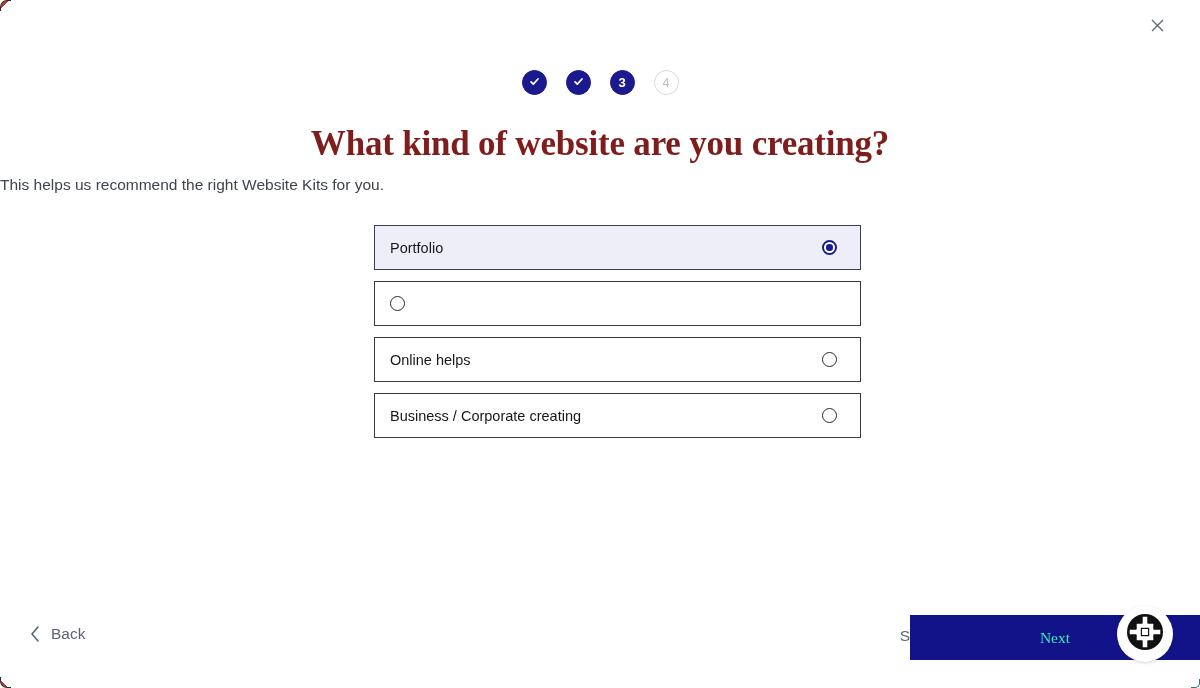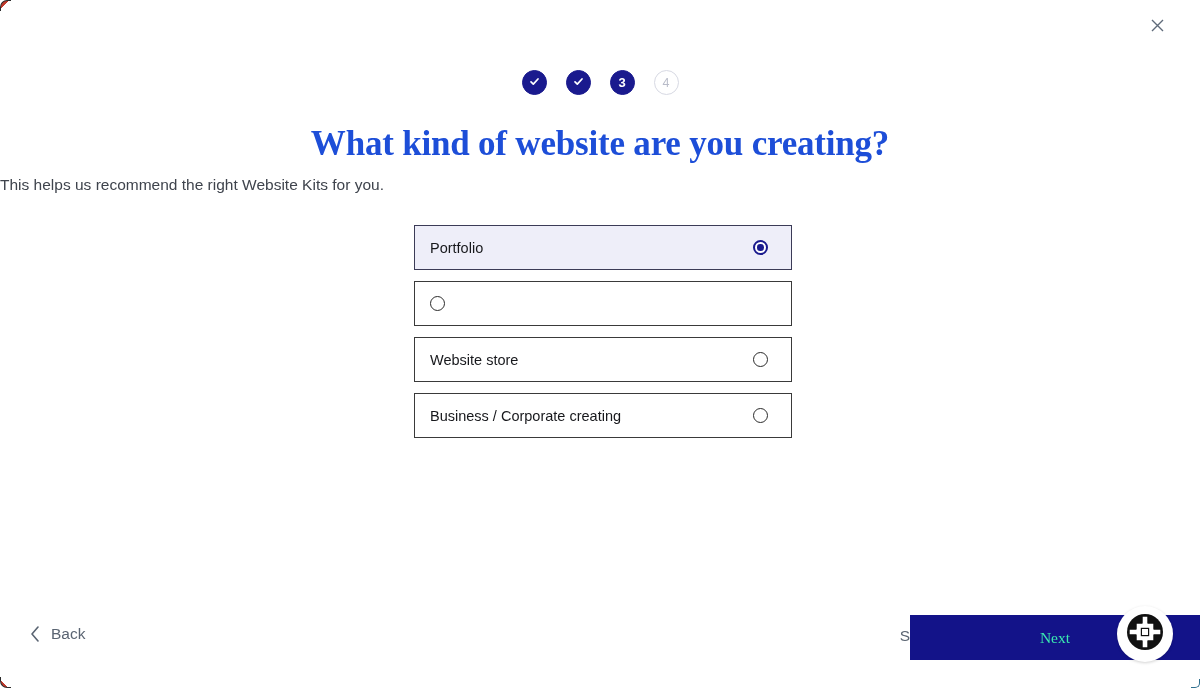--- a/index.html
+++ b/index.html
@@ -105,44 +105,43 @@
   .title {
     position: absolute;
     top: 122px;
     left: 0;
     width: 1200px;
     text-align: center;
     font-family: "Liberation Serif", serif;
     font-weight: bold;
     font-size: 35px;
     line-height: 44px;
-    color: #1d4ed8;
+    color: #7f1d1d;
     letter-spacing: -0.2px;
   }
   .subtitle {
     position: absolute;
     top: 174px;
     left: 0;
     width: 1200px;
     text-align: left;
     font-size: 15.5px;
     line-height: 22px;
     color: #3f444d;
   }
 
   
   .options {
     position: absolute;
     top: 225px;
     left: 374px;
-    width: 378px;
+    width: 487px;
     display: flex;
     flex-direction: column;
     gap: 11px;
-    margin-left: 40px;
   }
   .option {
     position: relative;
     box-sizing: border-box;
     height: 45px;
     border: 1px solid #3a3a3a;
     background: #ffffff;
     display: flex;
     align-items: center;
     padding: 0 15px;
@@ -282,21 +281,21 @@
 
 <div class="options">
   <div class="option selected">
     <span class="option-label">Portfolio</span>
     <span class="radio"></span>
   </div>
   <div class="option">
     <span class="radio"></span>
   </div>
   <div class="option">
-    <span class="option-label">Website store</span>
+    <span class="option-label">Online helps</span>
     <span class="radio"></span>
   </div>
   <div class="option">
     <span class="option-label">Business / Corporate creating</span>
     <span class="radio"></span>
   </div>
 </div>
 
 <div class="back-btn">
   <span>

